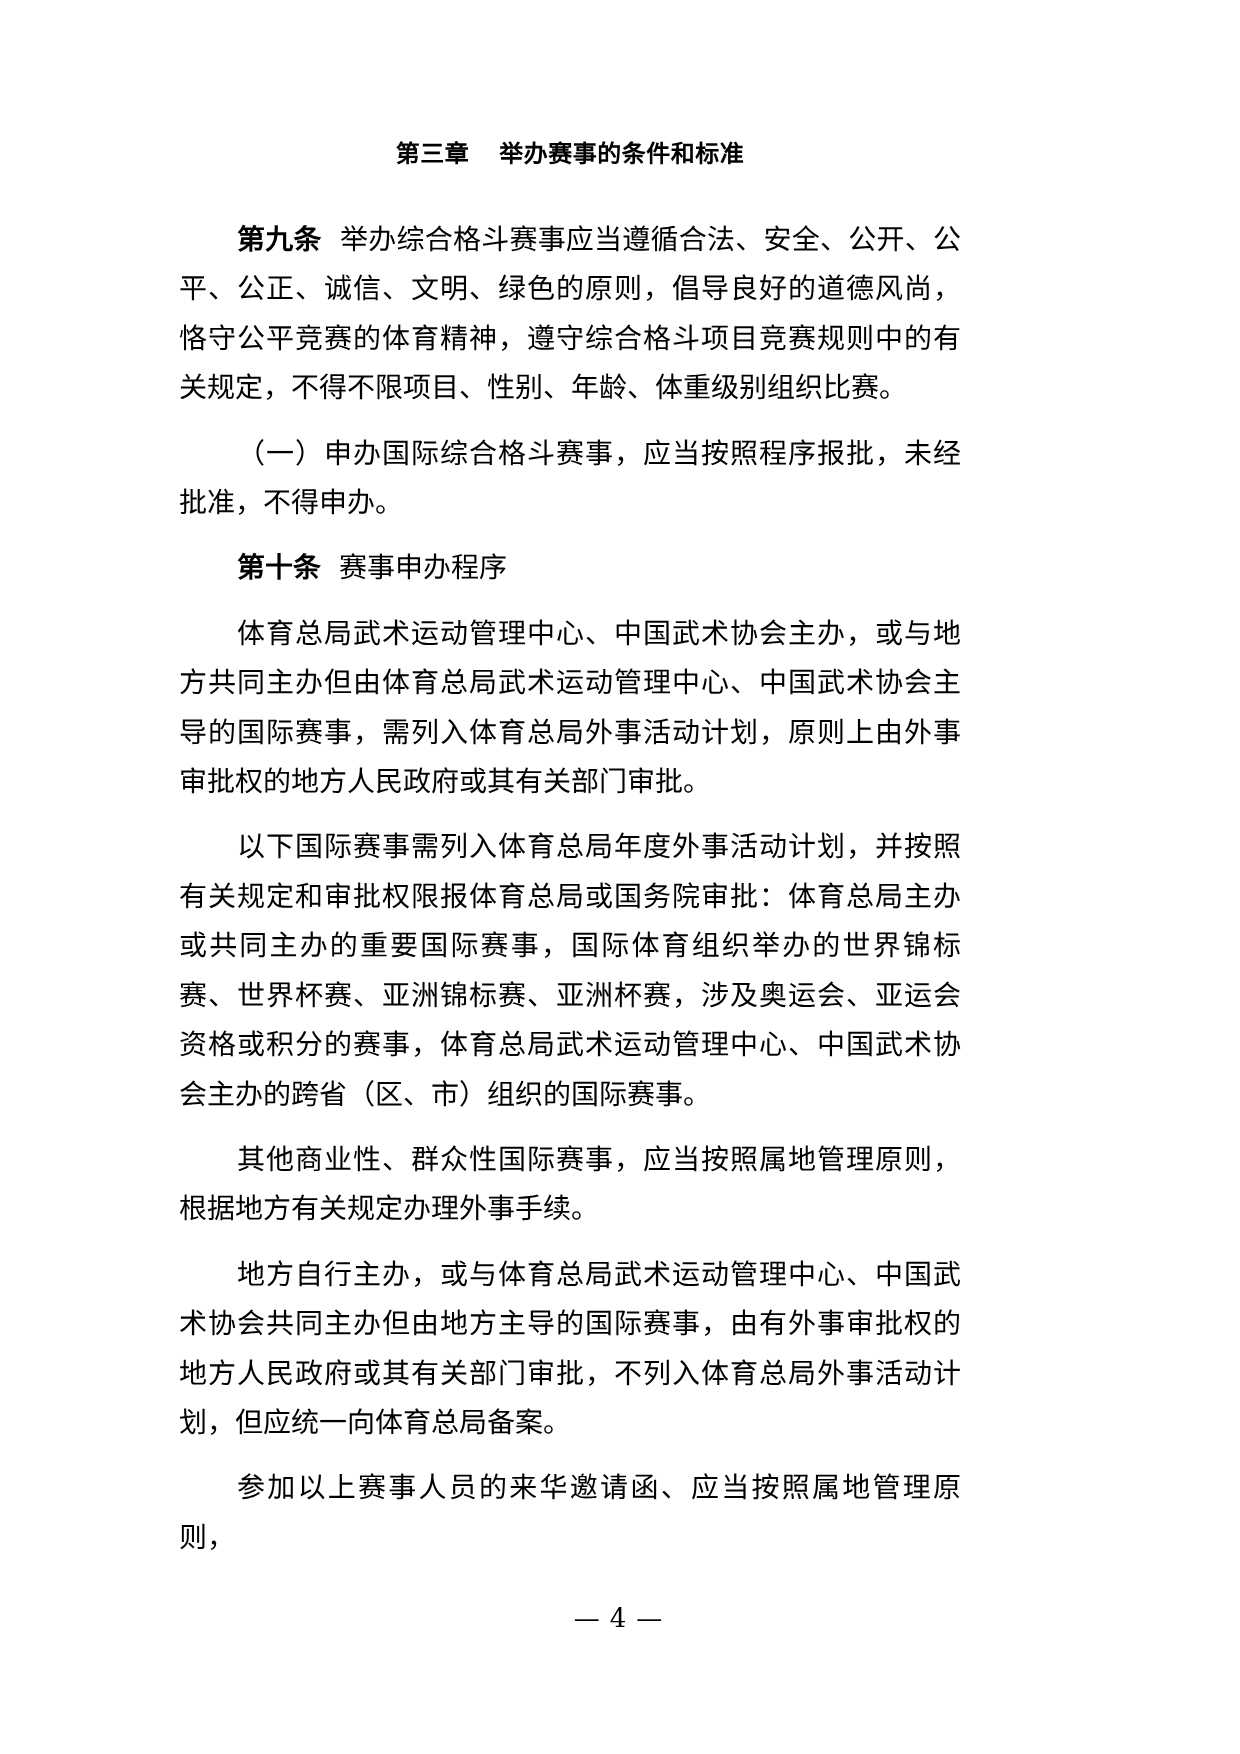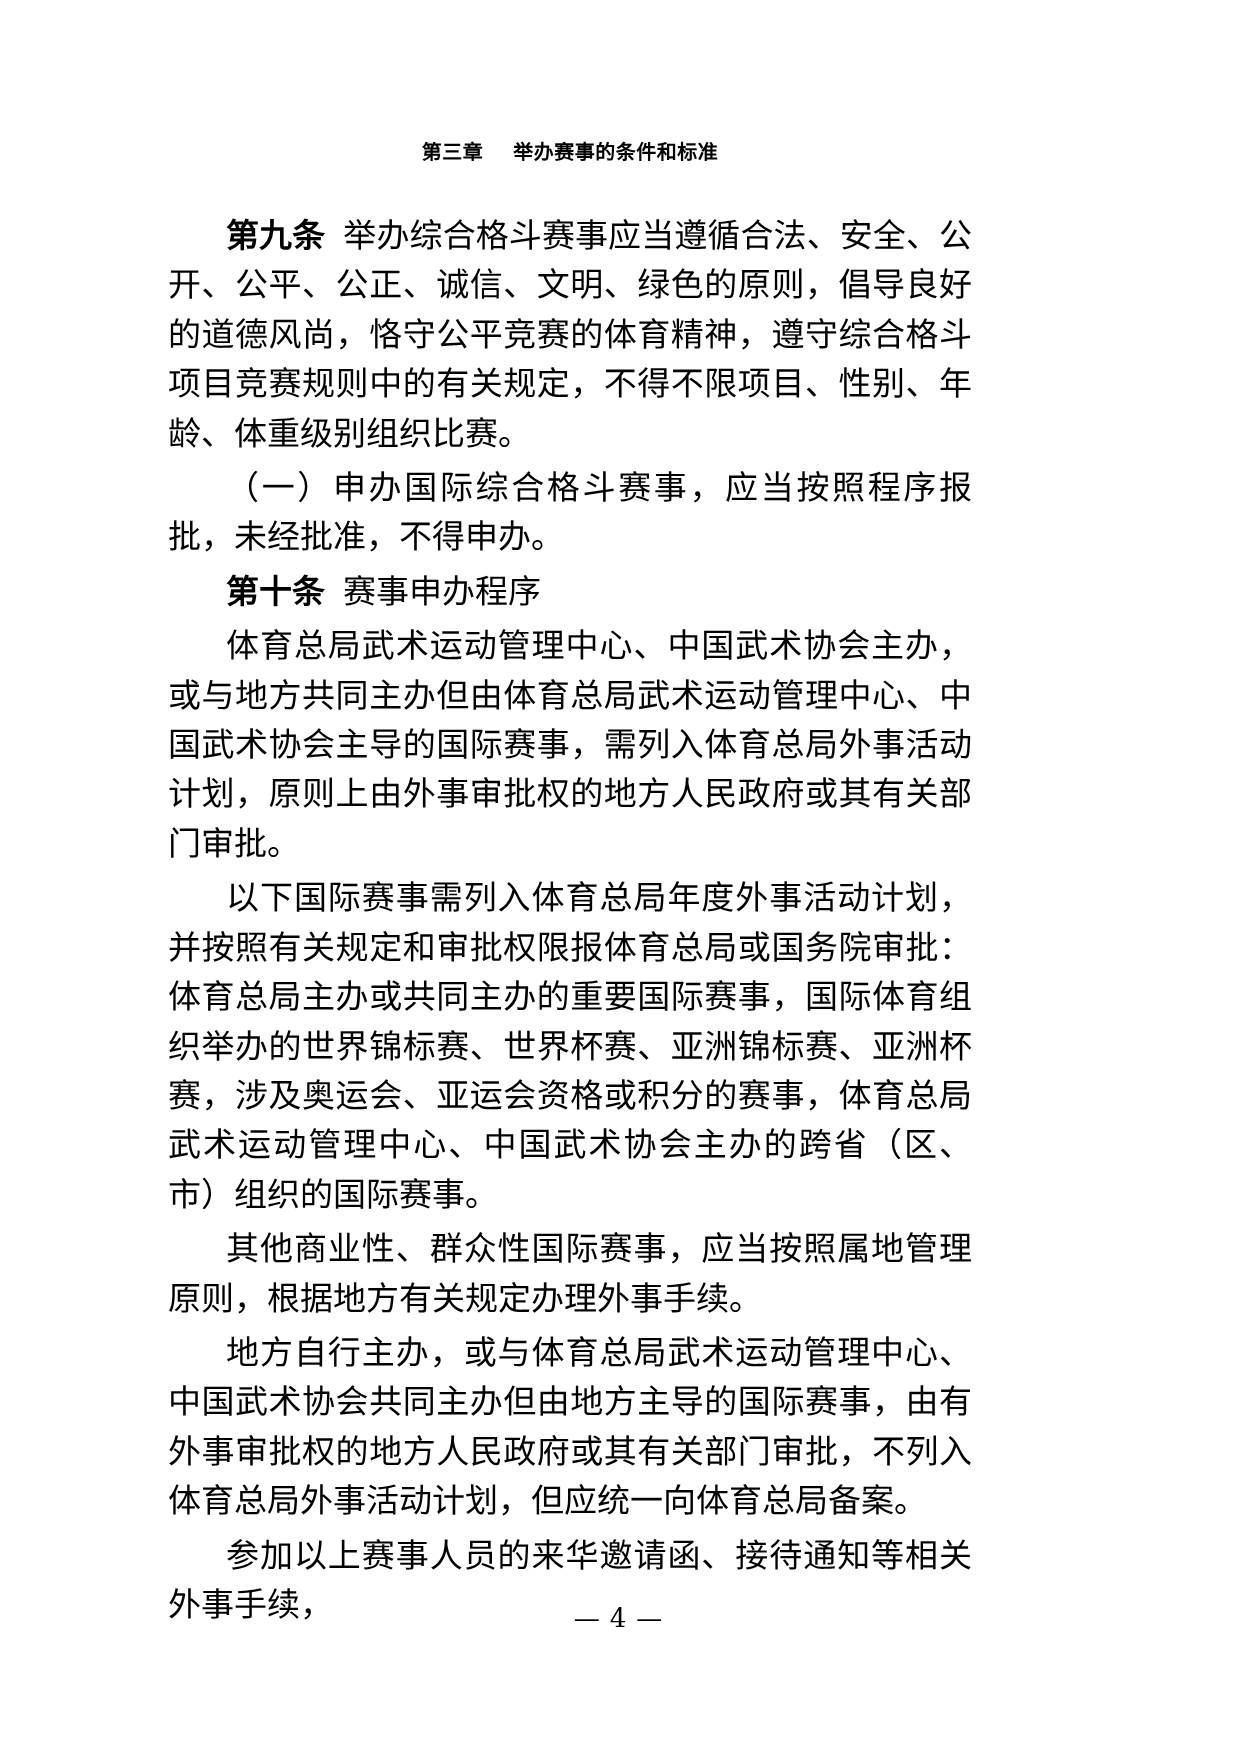--- a/index.html
+++ b/index.html
@@ -25,39 +25,39 @@
     position: absolute;
     left: 163px;
     top: 0;
     width: 814px;
   }
   
   .chapter-heading {
     margin: 0;
     padding: 0;
     text-align: center;
-    font-size: 20px;
+    font-size: 24px;
     font-weight: bold;
     letter-spacing: 0.5px;
     line-height: 1;
     padding-top: 142px;
     font-family: "DejaVu Sans", "Liberation Sans", sans-serif;
   }
   .chapter-heading .gap {
     display: inline-block;
     width: 30px;
   }
   .body-block {
     margin-top: 49px;
   }
   
   p.para {
-    margin: 5px;
+    margin: 16px;
     padding: 0;
-    font-size: 33px;
+    font-size: 28px;
     line-height: 49.4px;
     text-align: justify;
     text-align-last: left;
     text-justify: inter-character;
     letter-spacing: 0px;
     font-family: "DejaVu Serif", "Liberation Serif", serif;
     font-weight: 400;
     word-break: break-all;
   }
   p.indent {
@@ -108,21 +108,21 @@
       <p class="para indent"><span class="article-label">第十条</span><span class="label-gap"></span><span>赛事申办程序</span></p>
 
       <p class="para indent">体育总局武术运动管理中心、中国武术协会主办，或与地方共同主办但由体育总局武术运动管理中心、中国武术协会主导的国际赛事，需列入体育总局外事活动计划，原则上由外事审批权的地方人民政府或其有关部门审批。</p>
 
       <p class="para indent">以下国际赛事需列入体育总局年度外事活动计划，并按照有关规定和审批权限报体育总局或国务院审批：体育总局主办或共同主办的重要国际赛事，国际体育组织举办的世界锦标赛、世界杯赛、亚洲锦标赛、亚洲杯赛，涉及奥运会、亚运会资格或积分的赛事，体育总局武术运动管理中心、中国武术协会主办的跨省（区、市）组织的国际赛事。</p>
 
       <p class="para indent">其他商业性、群众性国际赛事，应当按照属地管理原则，根据地方有关规定办理外事手续。</p>
 
       <p class="para indent">地方自行主办，或与体育总局武术运动管理中心、中国武术协会共同主办但由地方主导的国际赛事，由有外事审批权的地方人民政府或其有关部门审批，不列入体育总局外事活动计划，但应统一向体育总局备案。</p>
 
-      <p class="para indent">参加以上赛事人员的来华邀请函、接待通知等相关外事手续，</p>
+      <p class="para indent">参加以上赛事人员的来华邀请函、应当按照属地管理原则，</p>
 
     </div>
   </div>
 
   <div class="page-footer">
     <span class="dash">—</span><span>4</span><span class="dash">—</span>
   </div>
 
 </div>
 

